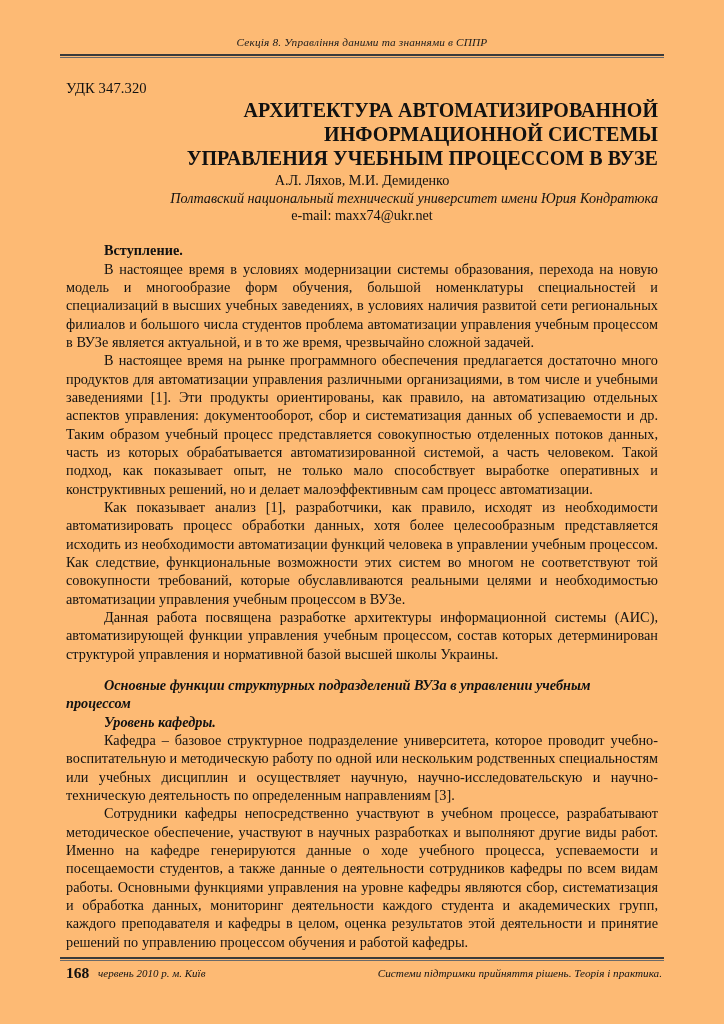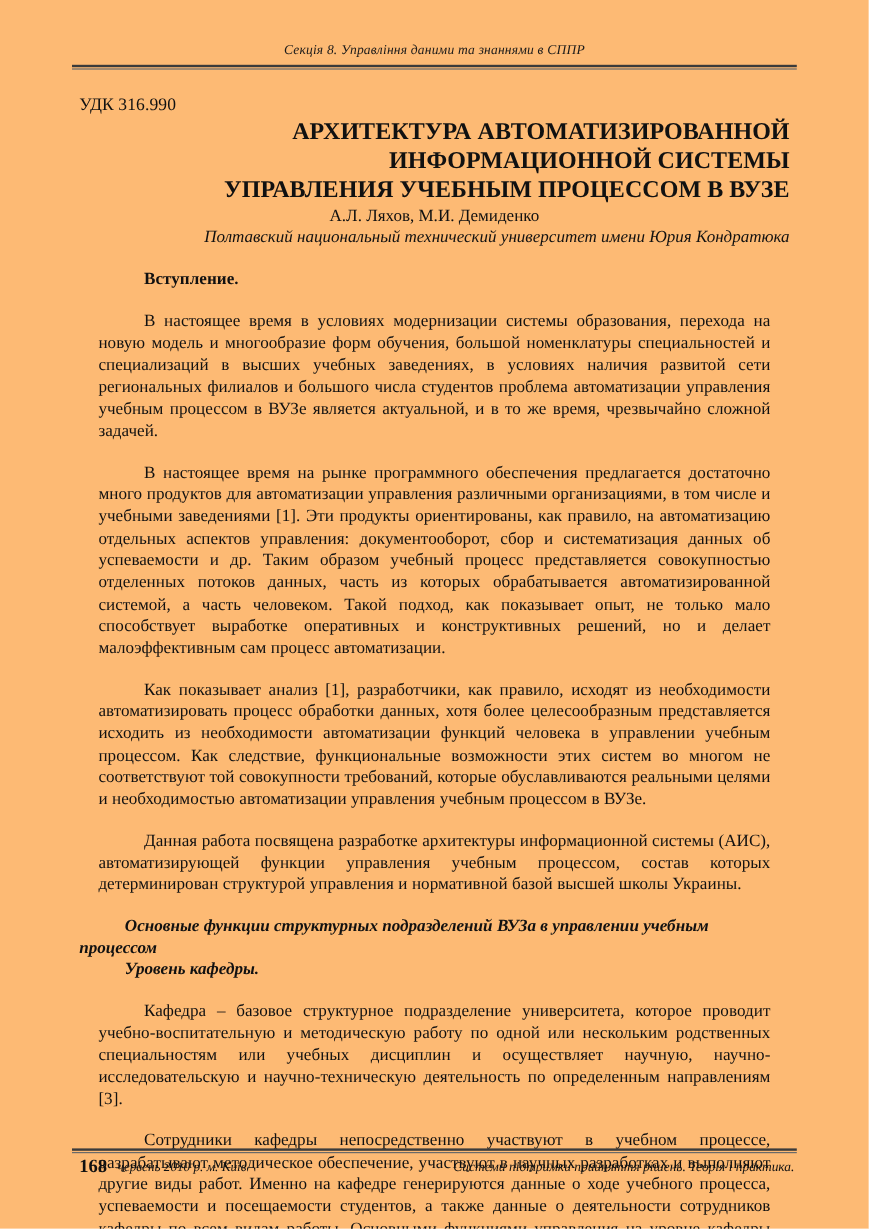--- a/index.html
+++ b/index.html
@@ -110,21 +110,21 @@
   .body-block {
     margin-top: 17px;
   }
 
   p.para {
     font-size: 14.25px;
     line-height: 1.287;
     text-align: justify;
     text-justify: inter-word;
     text-indent: 38px;
-    margin: 16px;
+    margin: 0;
     letter-spacing: 0.02px;
     word-spacing: 0.1px;
   }
 
   p.para + p.para { margin-top: 0; }
 
   .lead {
     font-weight: bold;
   }
 
@@ -186,30 +186,31 @@
 
   <div class="running-head">Секція 8. Управління даними та знаннями в СППР</div>
 
   <div class="rule-double" id="header-rule">
     <div class="bar-thick"></div>
     <div class="bar-thin"></div>
   </div>
 
   <div class="content">
 
-    <p class="udk">УДК 316.990</p>
+    <p class="udk">УДК 347.320</p>
 
     <h1 class="title">
       <span>АРХИТЕКТУРА АВТОМАТИЗИРОВАННОЙ ИНФОРМАЦИОННОЙ СИСТЕМЫ</span>
       <br>
       <span>УПРАВЛЕНИЯ УЧЕБНЫМ ПРОЦЕССОМ В ВУЗЕ</span>
     </h1>
 
     <p class="authors">А.Л. Ляхов, М.И. Демиденко</p>
     <p class="affiliation">Полтавский национальный технический университет имени Юрия Кондратюка</p>
+    <p class="email">e-mail: maxx74@ukr.net</p>
 
     <div class="body-block">
 
       <p class="para">
         <span class="lead">Вступление.</span>
       </p>
 
       <p class="para">В настоящее время в условиях модернизации системы образования, перехода на новую модель и многообразие форм обучения, большой номенклатуры специальностей и специализаций в высших учебных заведениях, в условиях наличия развитой сети региональных филиалов и большого числа студентов проблема автоматизации управления учебным процессом в ВУЗе является актуальной, и в то же время, чрезвычайно сложной задачей.</p>
       <p class="para">В настоящее время на рынке программного обеспечения предлагается достаточно много  продуктов для автоматизации управления различными организациями, в том числе и учебными заведениями [1]. Эти продукты ориентированы, как правило, на автоматизацию отдельных аспектов управления: документооборот, сбор и систематизация данных об успеваемости и др. Таким образом учебный процесс представляется совокупностью отделенных потоков данных, часть из которых обрабатывается автоматизированной системой, а часть человеком. Такой подход, как показывает опыт, не только мало способствует выработке оперативных и конструктивных решений, но и делает малоэффективным сам процесс автоматизации.</p>
       <p class="para">Как показывает анализ [1], разработчики, как правило, исходят из необходимости автоматизировать процесс обработки данных, хотя более целесообразным представляется исходить из необходимости автоматизации функций человека в управлении учебным процессом. Как следствие, функциональные возможности этих систем во многом не соответствуют той совокупности требований, которые обуславливаются реальными целями и необходимостью автоматизации управления учебным процессом в ВУЗе.</p>

